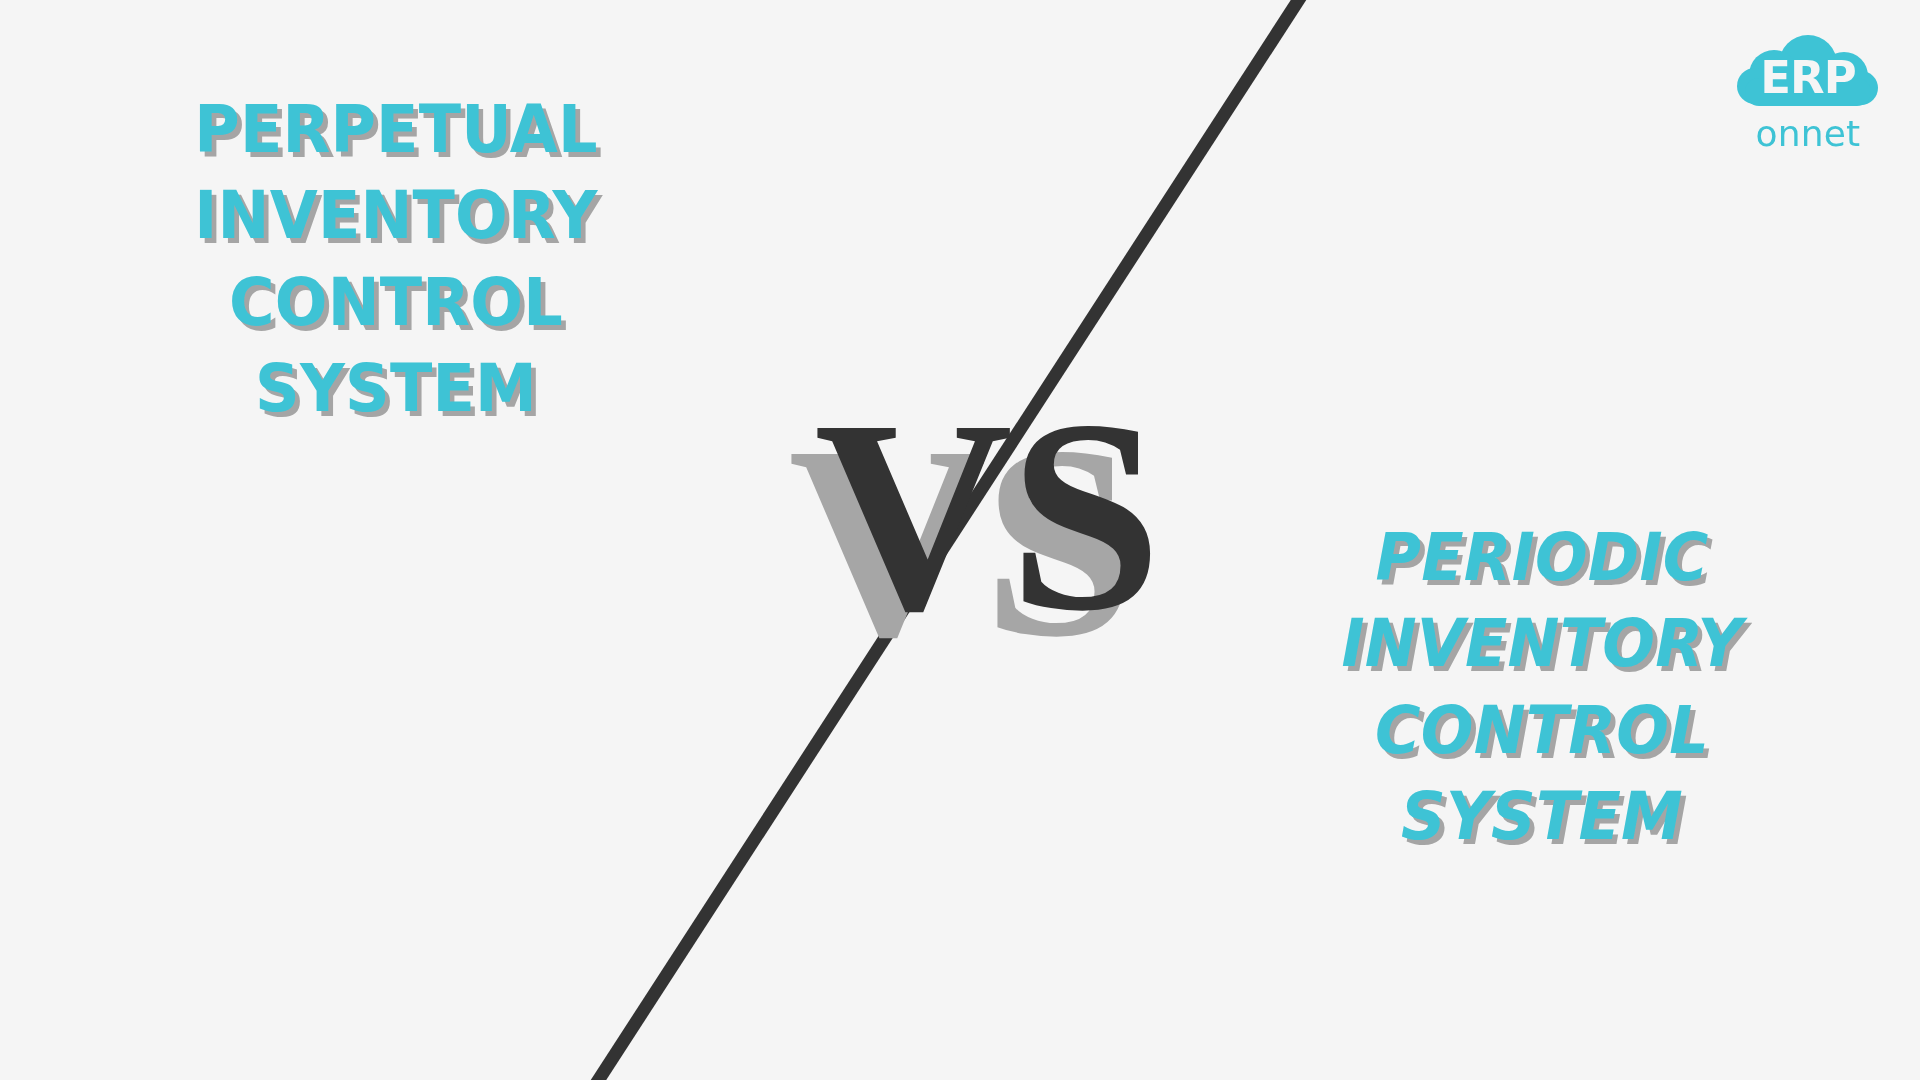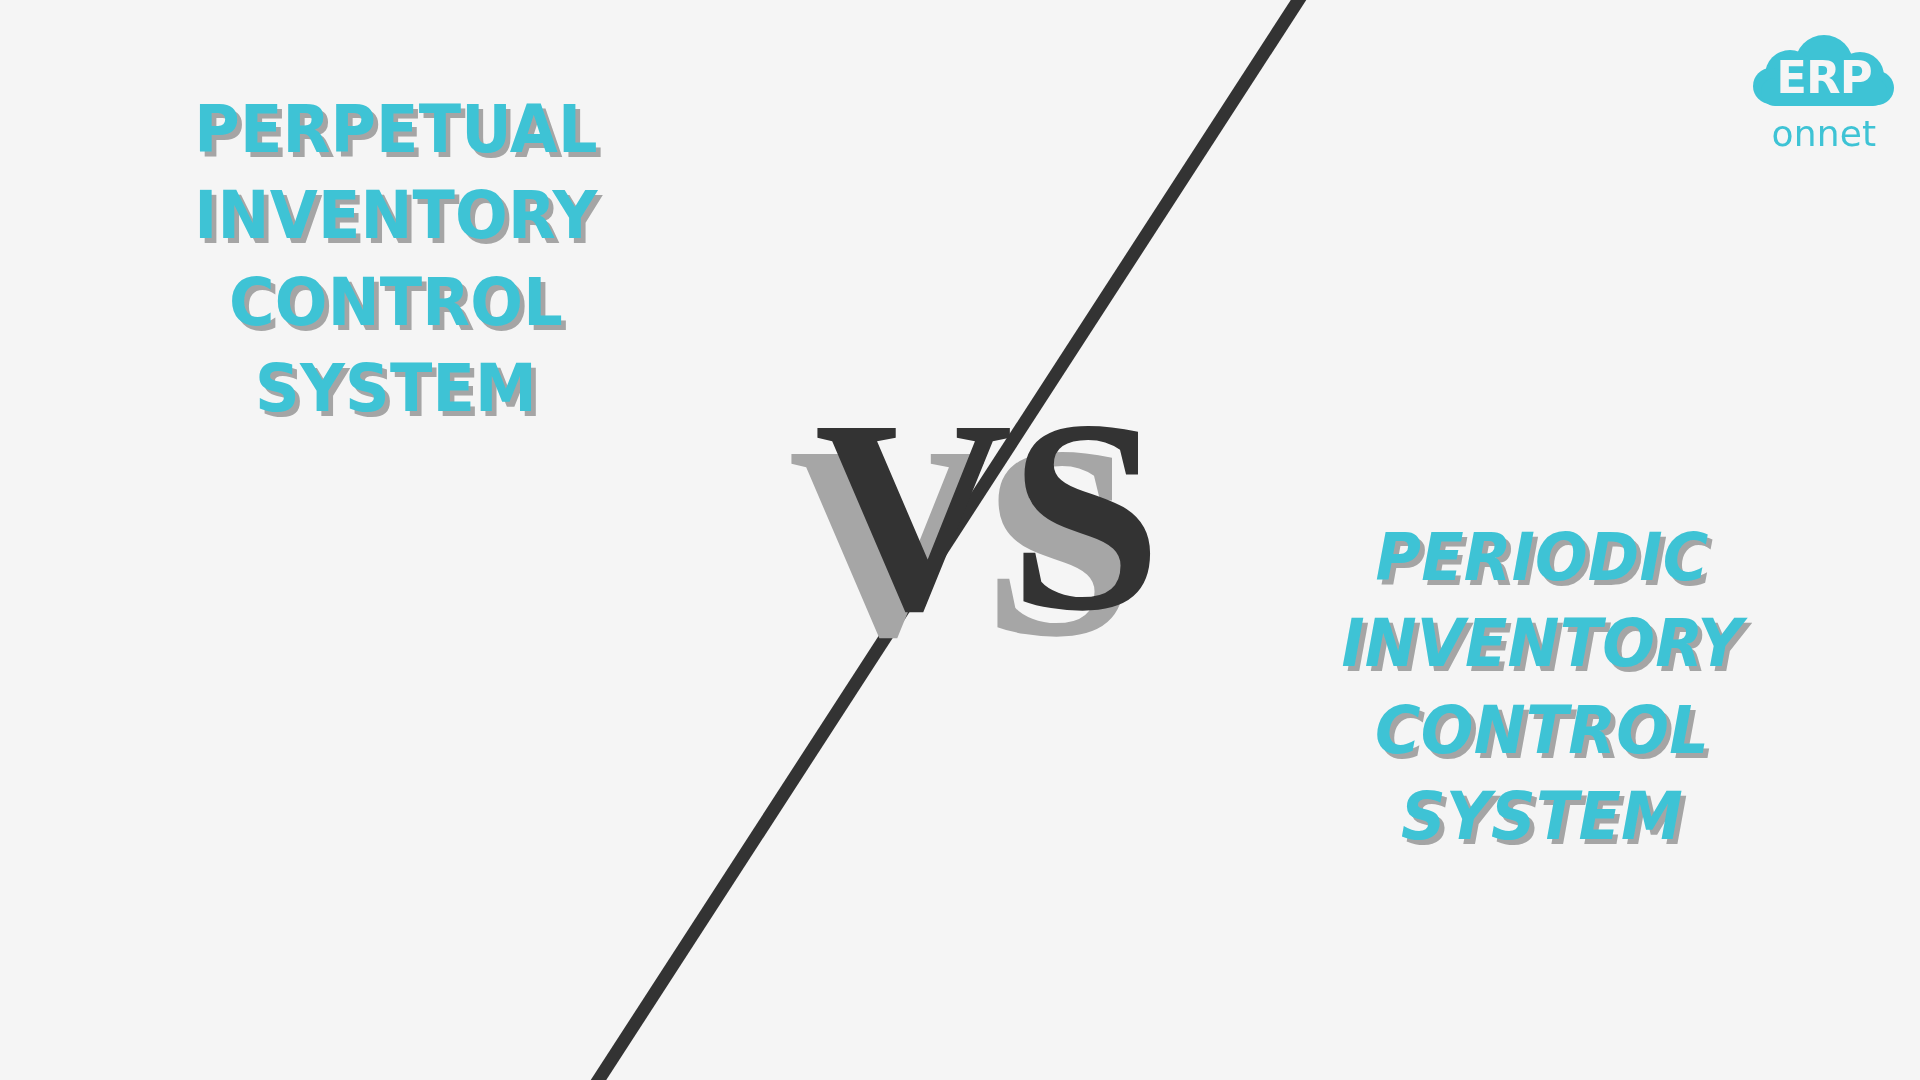--- a/index.html
+++ b/index.html
@@ -97,21 +97,21 @@
     z-index: 1;
   }
   #vs-main {
     color: #333333;
     z-index: 3;
   }
 
   
   #brand-logo {
     position: absolute;
-    right: 16px;
+    right: 32px;
     top: 34px;
     width: 160px;
     height: 124px;
     z-index: 40;
     text-align: center;
   }
   #brand-logo .logo-cloud-wrap {
     display: block;
     width: 160px;
     height: 82px;

